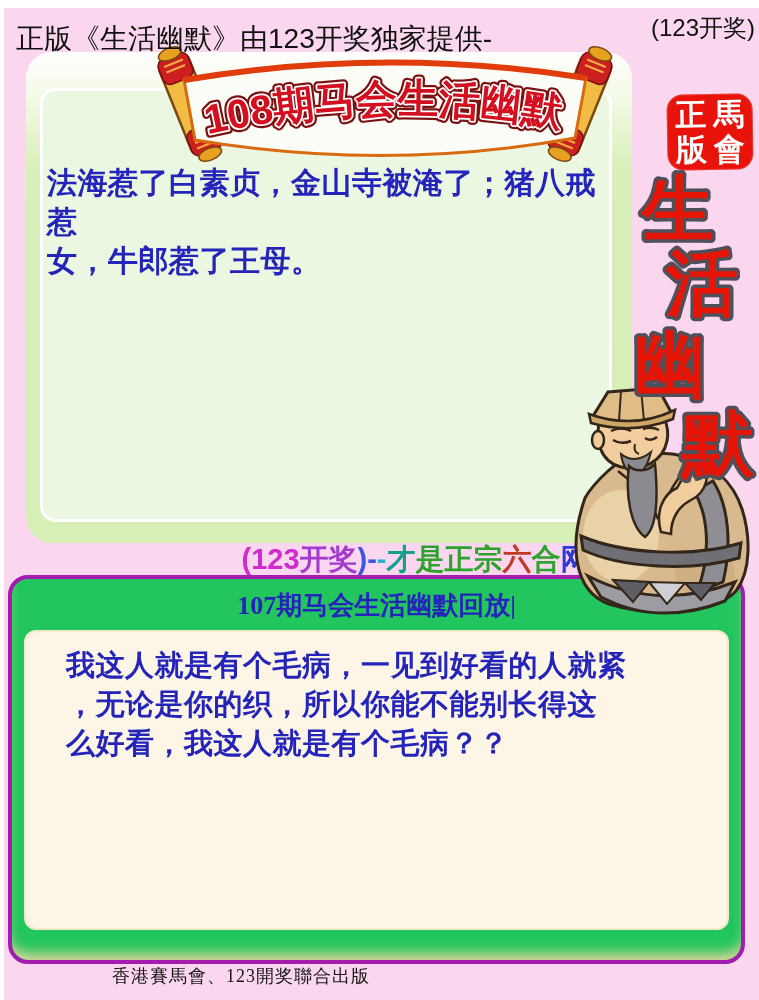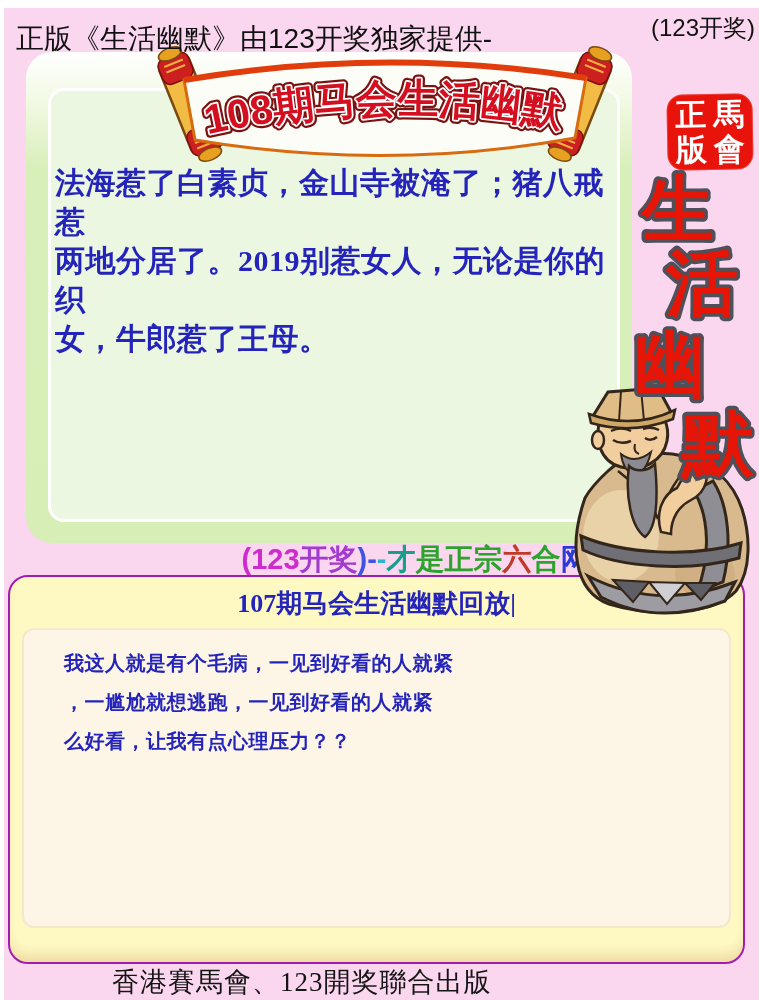--- a/index.html
+++ b/index.html
@@ -12,21 +12,21 @@
 
   
   .topbar-left{position:absolute;left:16px;top:12px;font-family:"Liberation Sans",sans-serif;
     font-size:28px;color:#111;letter-spacing:0;z-index:3;margin-top:8px;}
   .topbar-right{position:absolute;right:4px;top:12px;font-family:"Liberation Sans",sans-serif;
     font-size:24px;color:#111;z-index:3;}
 
   
   .issue-box{position:absolute;left:26px;top:52px;width:606px;height:491px;border-radius:26px;
     background:linear-gradient(180deg,#ffffff 0px,#f3fae6 45px,#d9efba 115px,#d7eeb6 100%);z-index:1;}
-  .issue-inner{position:absolute;left:22px;top:36px;width:572px;height:434px;box-sizing:border-box;
+  .issue-inner{position:absolute;left:14px;top:36px;width:572px;height:434px;box-sizing:border-box;
     background:#ecf7e1;border:3px solid #ffffff;border-radius:16px;}
   .issue-text{padding:72px 6px 0 4px;font-size:30px;font-weight:bold;color:#2424bb;
     line-height:39px;letter-spacing:0.5px;}
 
   .scroll-banner{position:absolute;left:148px;top:44px;width:474px;height:116px;z-index:2;overflow:visible;}
 
   
   .stamp{position:absolute;left:667px;top:94px;width:86px;height:76px;background:#e8140c;
     border-radius:16px;z-index:4;display:grid;grid-template-columns:1fr 1fr;place-items:center;
     color:#ffffff;font-weight:bold;font-size:31px;line-height:1;transform:rotate(-1deg);
@@ -37,43 +37,42 @@
     fill:#e61505;stroke:#50505a;stroke-width:7px;paint-order:stroke;stroke-linejoin:round;}
 
   .cartoon{position:absolute;left:563px;top:386px;width:190px;height:232px;z-index:5;overflow:visible;}
 
   
   .middle-line{position:absolute;left:5px;top:540px;width:759px;box-sizing:border-box;padding-left:62px;
     text-align:center;font-family:"Liberation Sans",sans-serif;font-size:29px;font-weight:bold;z-index:1;}
 
   
   .replay-box{position:absolute;left:8px;top:575px;width:737px;height:389px;box-sizing:border-box;
-    background:#fef9c3;border:2px solid #a21caf;border-radius:20px;z-index:1;
+    background:#22c55e;border:4px solid #a21caf;border-radius:20px;z-index:1;
     box-shadow:inset 0 -12px 14px -6px #ecd79e;}
   .replay-header{margin-top:9px;text-align:center;font-size:26px;font-weight:bold;color:#2424bb;}
   .replay-inner{margin:7px 12px 0 12px;height:300px;box-sizing:border-box;background:#fdf6e6;
     border:2px solid #f4e8cc;border-radius:12px;padding:14px 20px 0 40px;}
-  .replay-text{font-size:20px;font-weight:bold;color:#2424bb;line-height:39px;letter-spacing:0.5px;}
+  .replay-text{font-size:29px;font-weight:bold;color:#2424bb;line-height:39px;letter-spacing:0.5px;}
 
-  .footer-line{position:absolute;left:112px;top:964px;font-size:27px;color:#151515;
+  .footer-line{position:absolute;left:112px;top:964px;font-size:18px;color:#151515;
     letter-spacing:1px;z-index:2;}
 </style>
 </head>
 <body>
 
 <div class="pink-bg"></div>
 
 <div class="topbar-left">正版《生活幽默》由123开奖独家提供-</div>
 <div class="topbar-right">(123开奖)</div>
 
 <div class="issue-box">
   <div class="issue-inner">
     <div class="issue-text">
       <div>法海惹了白素贞，金山寺被淹了；猪八戒惹</div>
-      <div>两地分居了。2019别惹女人，无论是你的织</div>
       <div>女，牛郎惹了王母。</div>
     </div>
   </div>
 </div>
 
 <svg class="scroll-banner" viewBox="0 0 474 116">
   <defs>
     <path id="arcPath" d="M 52,92 Q 237,50 420,84" fill="none"></path>
   </defs>
 
@@ -155,19 +154,19 @@
   <path d="M 98,146 C 92,126 100,108 114,102 L 118,95 C 120,89 126,89 126,96 L 127,91 C 129,85 135,86 134,93 L 137,91 C 140,87 145,89 143,96 C 141,104 136,110 128,114 C 116,120 108,132 108,148 Z" fill="#f2cd9d" stroke="#33261a" stroke-width="2.5"></path>
 </svg>
 
 <div class="middle-line"><span style="color: rgb(207, 43, 207);">(123</span><span style="color: rgb(162, 60, 207);">开奖</span><span style="color: rgb(64, 84, 226);">)</span><span style="color: rgb(64, 84, 226);">-</span><span style="color: rgb(42, 180, 212);">-</span><span style="color: rgb(22, 160, 140);">才</span><span style="color: rgb(44, 163, 44);">是正宗</span><span style="color: rgb(192, 58, 40);">六</span><span style="color: rgb(44, 163, 44);">合</span><span style="color: rgb(42, 58, 216);">网</span></div>
 
 <div class="replay-box">
   <div class="replay-header">107期马会生活幽默回放|</div>
   <div class="replay-inner">
     <div class="replay-text">
       <div>我这人就是有个毛病，一见到好看的人就紧</div>
-      <div>，一尴尬就想逃跑，一见到好看的人就紧</div>
-      <div>么好看，让我有点心理压力？？</div>
+      <div>，无论是你的织，所以你能不能别长得这</div>
+      <div>么好看，我这人就是有个毛病？？</div>
     </div>
   </div>
 </div>
 
 <div class="footer-line">香港賽馬會、123開奖聯合出版</div>
 
 </body></html>

